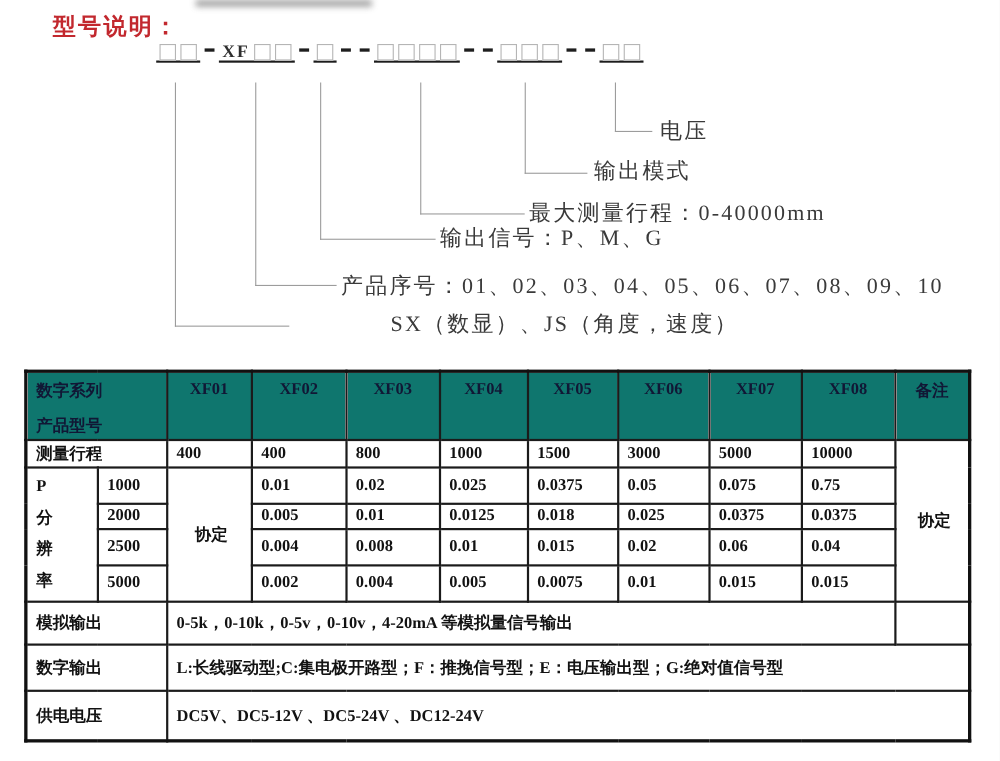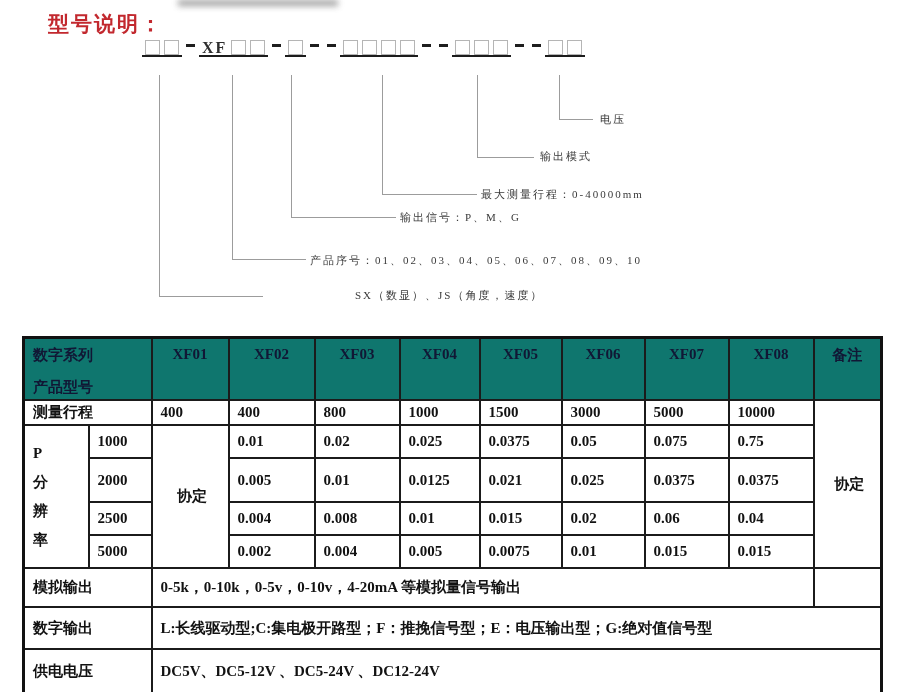--- a/index.html
+++ b/index.html
@@ -27,21 +27,21 @@
   .code-xf { font-size:16px; font-weight:bold; color:#2e2e2e; letter-spacing:2px;
     margin-right:4px; line-height:15px; }
   .dash { width:9px; height:3px; background:#1e1e1e; margin:0 4px 10px 4px; }
 
   
   .vline, .hline { position:absolute; background:#9c9c9c; }
   .vline { width:1px; }
   .hline { height:1px; }
 
   
-  .dlabel { position:absolute; font-size:11px; line-height:20px; color:#3a3a3a;
+  .dlabel { position:absolute; font-size:20px; line-height:20px; color:#3a3a3a;
     letter-spacing:2px; white-space:nowrap; }
   .dlabel .line2 { margin-left:86px; }
 
   
   table.spec { position:absolute; left:22px; top:336px; width:858px;
     border-collapse:collapse; table-layout:fixed;
     font-family:"Liberation Serif","DejaVu Serif",serif; }
   table.spec td { border:2px solid #1b1b1b; font-size:15px; font-weight:bold;
     color:#121212; padding:2px 4px 2px 8px; vertical-align:middle; overflow:hidden; }
   table.spec { border:3px solid #111; }
@@ -175,26 +175,26 @@
       <td>1000</td>
       <td rowspan="4" class="center">协定</td>
       <td class="resval">0.01</td>
       <td class="resval">0.02</td>
       <td class="resval">0.025</td>
       <td class="resval">0.0375</td>
       <td class="resval">0.05</td>
       <td class="resval">0.075</td>
       <td class="resval">0.75</td>
     </tr>
-    <tr style="height:44px">
+    <tr style="height:23px">
       <td>2000</td>
       <td class="resval">0.005</td>
       <td class="resval">0.01</td>
       <td class="resval">0.0125</td>
-      <td class="resval">0.021</td>
+      <td class="resval">0.018</td>
       <td class="resval">0.025</td>
       <td class="resval">0.0375</td>
       <td class="resval">0.0375</td>
     </tr>
     <tr style="height:33px">
       <td>2500</td>
       <td class="resval">0.004</td>
       <td class="resval">0.008</td>
       <td class="resval">0.01</td>
       <td class="resval">0.015</td>

